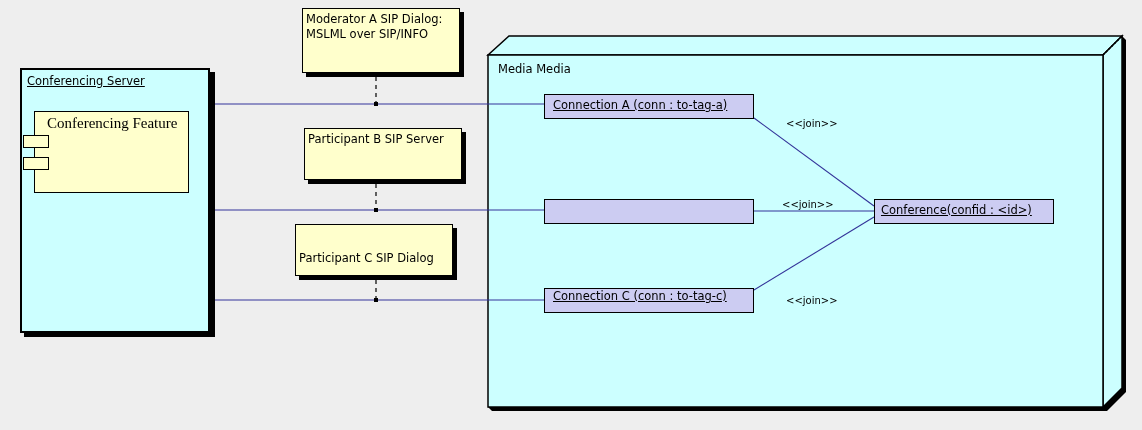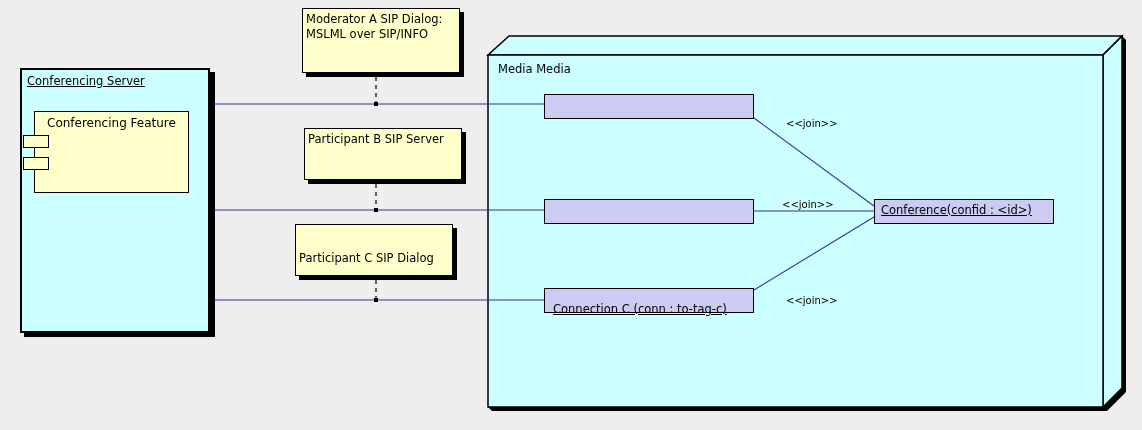--- a/index.html
+++ b/index.html
@@ -52,21 +52,22 @@
   #conferencing-feature{
     position:absolute;
     left:34px;top:111px;
     width:155px;height:82px;
     background:#ffffcc;
     border:1px solid #000;
     box-sizing:border-box;
   }
   #conferencing-feature-title{
     left:47px;top:116px;
-    font-size:12px;
+    font-size:15px;
+    font-family:Liberation Serif, serif;
   }
   .comp-tab{
     position:absolute;
     width:26px;height:13px;
     background:#ffffcc;
     border:1px solid #000;
     box-sizing:border-box;
   }
   #comp-tab-1{left:23px;top:135px;}
   #comp-tab-2{left:23px;top:157px;}
@@ -124,21 +125,21 @@
     font-size:11.5px;
     color:#000;
     white-space:nowrap;
     text-decoration:underline;
   }
   #connection-a{left:544px;top:94px;width:210px;height:25px;}
   #connection-a-label{left:553px;top:98px;}
   #connection-b{left:544px;top:199px;width:210px;height:25px;}
   #connection-b-label{left:553px;top:203px;}
   #connection-c{left:544px;top:288px;width:210px;height:25px;}
-  #connection-c-label{left:553px;top:302px;text-align:center;}
+  #connection-c-label{left:553px;top:289px;text-align:center;}
   #conference{left:874px;top:199px;width:180px;height:25px;}
   #conference-label{left:881px;top:203px;}
 
   
   .join-lbl{
     position:absolute;
     font-size:10px;
     color:#000;
     white-space:nowrap;
   }
@@ -218,20 +219,21 @@
   <div class="note-shadow" id="note-b-sh-b"></div>
   <div class="note" id="note-b"></div>
   <div class="note-text" id="note-b-text">Participant B SIP Server</div>
 
   <div class="note-shadow" id="note-c-sh-r"></div>
   <div class="note-shadow" id="note-c-sh-b"></div>
   <div class="note" id="note-c"></div>
   <div class="note-text" id="note-c-text">Participant C SIP Dialog</div>
 
   <div class="uml-obj" id="connection-a"></div>
+  <div class="uml-obj-label" id="connection-a-label">Connection A (conn : to-tag-a)</div>
 
   <div class="uml-obj" id="connection-b"></div>
 
   <div class="uml-obj" id="connection-c"></div>
   <div class="uml-obj-label" id="connection-c-label">Connection C (conn : to-tag-c)</div>
 
   <div class="uml-obj" id="conference"></div>
   <div class="uml-obj-label" id="conference-label">Conference(confid : &lt;id&gt;)</div>
 
   <div class="join-lbl" id="join-a">&lt;&lt;join&gt;&gt;</div>

